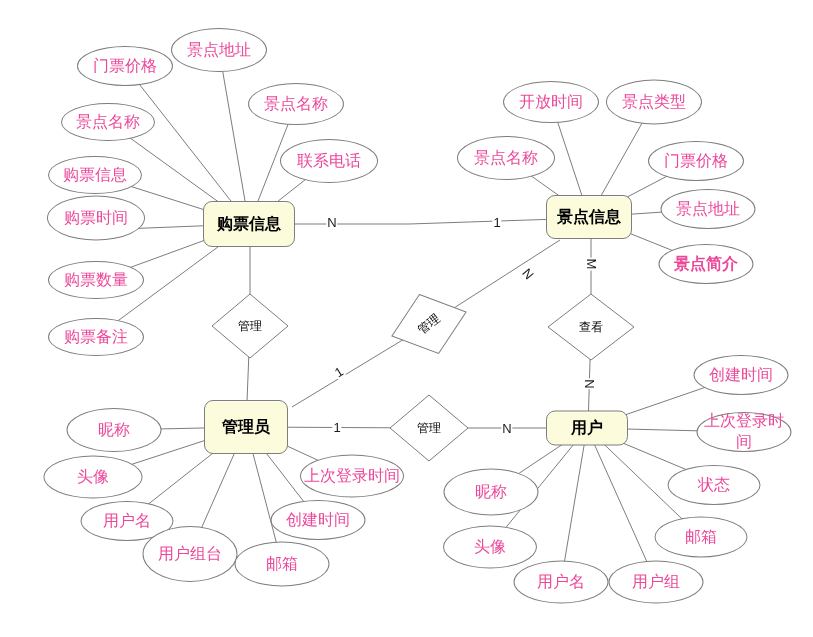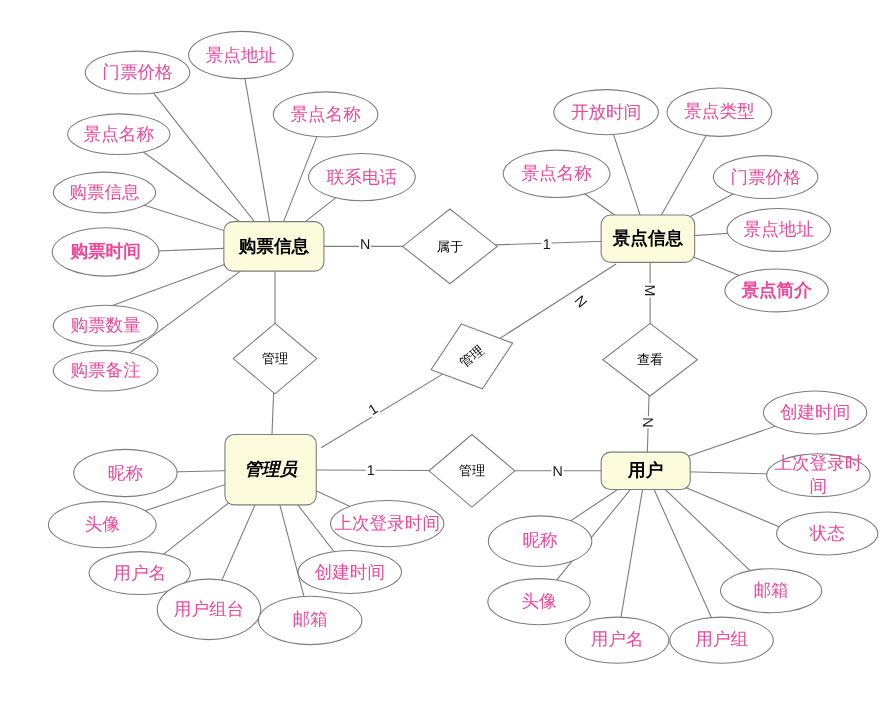--- a/index.html
+++ b/index.html
@@ -84,24 +84,24 @@
     </div>
     <div class="node attr" style="left: 108px; top: 122px; width: 94px; height: 38px;">
       <span>景点名称</span>
     </div>
     <div class="node attr" style="left: 329px; top: 161px; width: 98px; height: 44px;">
       <span>联系电话</span>
     </div>
     <div class="node attr" style="left: 95px; top: 175px; width: 94px; height: 38px;">
       <span>购票信息</span>
     </div>
-    <div class="node attr" style="left: 96px; top: 229px; width: 98px; height: 45px; font-weight: bold;">
+    <div class="node attr" style="left: 96px; top: 218px; width: 98px; height: 45px;">
       <span>购票时间</span>
     </div>
-    <div class="node attr" style="left: 96px; top: 296px; width: 96px; height: 38px;">
+    <div class="node attr" style="left: 96px; top: 280px; width: 96px; height: 38px;">
       <span>购票数量</span>
     </div>
     <div class="node attr" style="left: 96px; top: 337px; width: 96px; height: 38px;">
       <span>购票备注</span>
     </div>
     <div class="node attr" style="left: 551px; top: 102px; width: 96px; height: 42px;">
       <span>开放时间</span>
     </div>
     <div class="node attr" style="left: 654px; top: 102px; width: 96px; height: 45px;">
       <span>景点类型</span>
@@ -138,43 +138,37 @@
     </div>
     <div class="node attr" style="left: 352px; top: 476px; width: 104px; height: 43px;">
       <span>上次登录时间</span>
     </div>
     <div class="node attr" style="left: 741px; top: 375px; width: 95px; height: 40px;">
       <span>创建时间</span>
     </div>
     <div class="node attr" style="left: 744px; top: 432px; width: 95px; height: 40px;">
       <span>上次登录时间</span>
     </div>
-    <div class="node attr" style="left: 752px; top: 485px; width: 93px; height: 40px; font-family: Liberation Serif, serif;">
+    <div class="node attr" style="left: 714px; top: 485px; width: 93px; height: 40px; font-family: Liberation Serif, serif;">
       <span>状态</span>
     </div>
     <div class="node attr" style="left: 491px; top: 492px; width: 95px; height: 47px;">
       <span>昵称</span>
     </div>
     <div class="node attr" style="left: 701px; top: 537px; width: 93px; height: 41px;">
       <span>邮箱</span>
     </div>
     <div class="node attr" style="left: 490px; top: 547px; width: 94px; height: 43px;">
       <span>头像</span>
     </div>
     <div class="node attr" style="left: 561px; top: 582px; width: 95px; height: 43px;">
       <span>用户名</span>
     </div>
     <div class="node attr" style="left: 656px; top: 582px; width: 95px; height: 43px;">
       <span>用户组</span>
-    </div>
-    <div class="node diamond" style="left: 409px; top: 224px; width: 88px; height: 70px; transform: translate(-50%, -50%) rotate(0deg);">
-      <svg width="88" height="70">
-        <polygon points="44,1 87,35 44,69 1,35" fill="#ffffff" stroke="#7d7d7d" stroke-width="1"></polygon>
-      </svg>
-      <span class="lbl" style="transform: rotate(0deg);">属于</span>
     </div>
     <div class="node diamond" style="left: 250px; top: 326px; width: 78px; height: 66px; transform: translate(-50%, -50%) rotate(0deg);">
       <svg width="78" height="66">
         <polygon points="39,1 77,33 39,65 1,33" fill="#ffffff" stroke="#7d7d7d" stroke-width="1"></polygon>
       </svg>
       <span class="lbl" style="transform: rotate(0deg);">管理</span>
     </div>
     <div class="node diamond" style="left: 429px; top: 324px; width: 80px; height: 64px; transform: translate(-50%, -50%) rotate(-18deg);">
       <svg width="80" height="64">
         <polygon points="40,1 79,32 40,63 1,32" fill="#ffffff" stroke="#7d7d7d" stroke-width="1"></polygon>
@@ -192,21 +186,21 @@
         <polygon points="40,1 79,34 40,67 1,34" fill="#ffffff" stroke="#7d7d7d" stroke-width="1"></polygon>
       </svg>
       <span class="lbl" style="transform: rotate(0deg);">管理</span>
     </div>
     <div class="node entity" style="left: 249px; top: 224px; width: 92px; height: 46px;">
       <span>购票信息</span>
     </div>
     <div class="node entity" style="left: 589px; top: 217px; width: 86px; height: 44px;">
       <span>景点信息</span>
     </div>
-    <div class="node entity" style="left: 246px; top: 427px; width: 84px; height: 65px; font-style: italic;">
+    <div class="node entity" style="left: 246px; top: 427px; width: 84px; height: 54px;">
       <span>管理员</span>
     </div>
     <div class="node entity" style="left: 587px; top: 428px; width: 82px; height: 35px;">
       <span>用户</span>
     </div>
     <span class="card" style="left: 332px; top: 222px; transform: translate(-50%, -50%) rotate(0deg);">N</span>
     <span class="card" style="left: 497px; top: 222px; transform: translate(-50%, -50%) rotate(0deg);">1</span>
     <span class="card" style="left: 591px; top: 264px; transform: translate(-50%, -50%) rotate(90deg);">M</span>
     <span class="card" style="left: 528px; top: 274px; transform: translate(-50%, -50%) rotate(50deg);">N</span>
     <span class="card" style="left: 339px; top: 372px; transform: translate(-50%, -50%) rotate(-32deg);">1</span>

